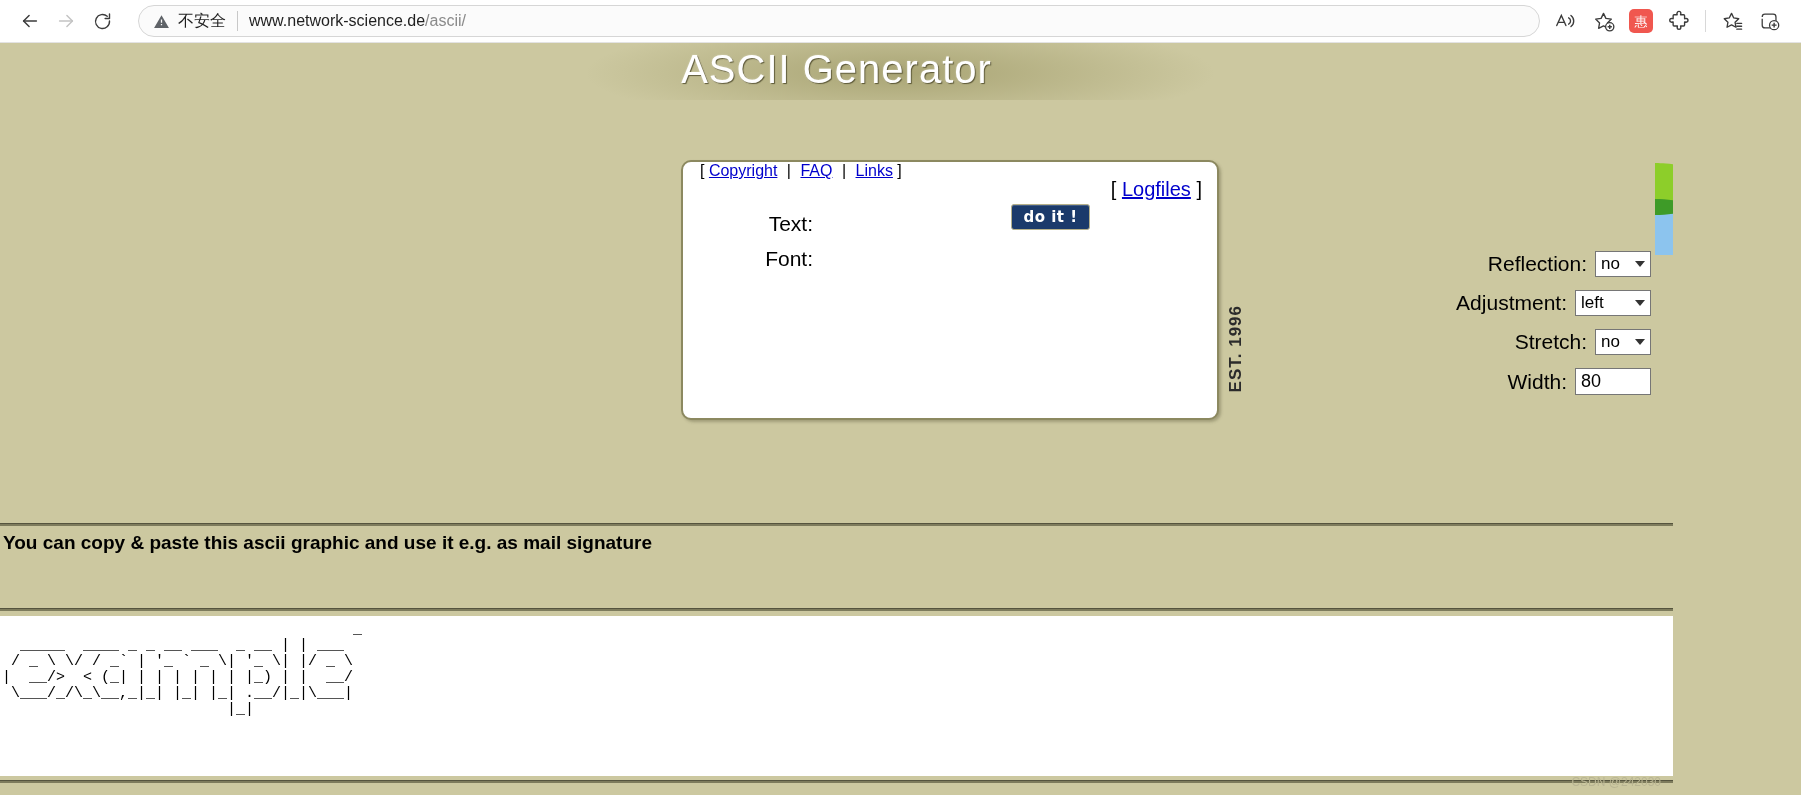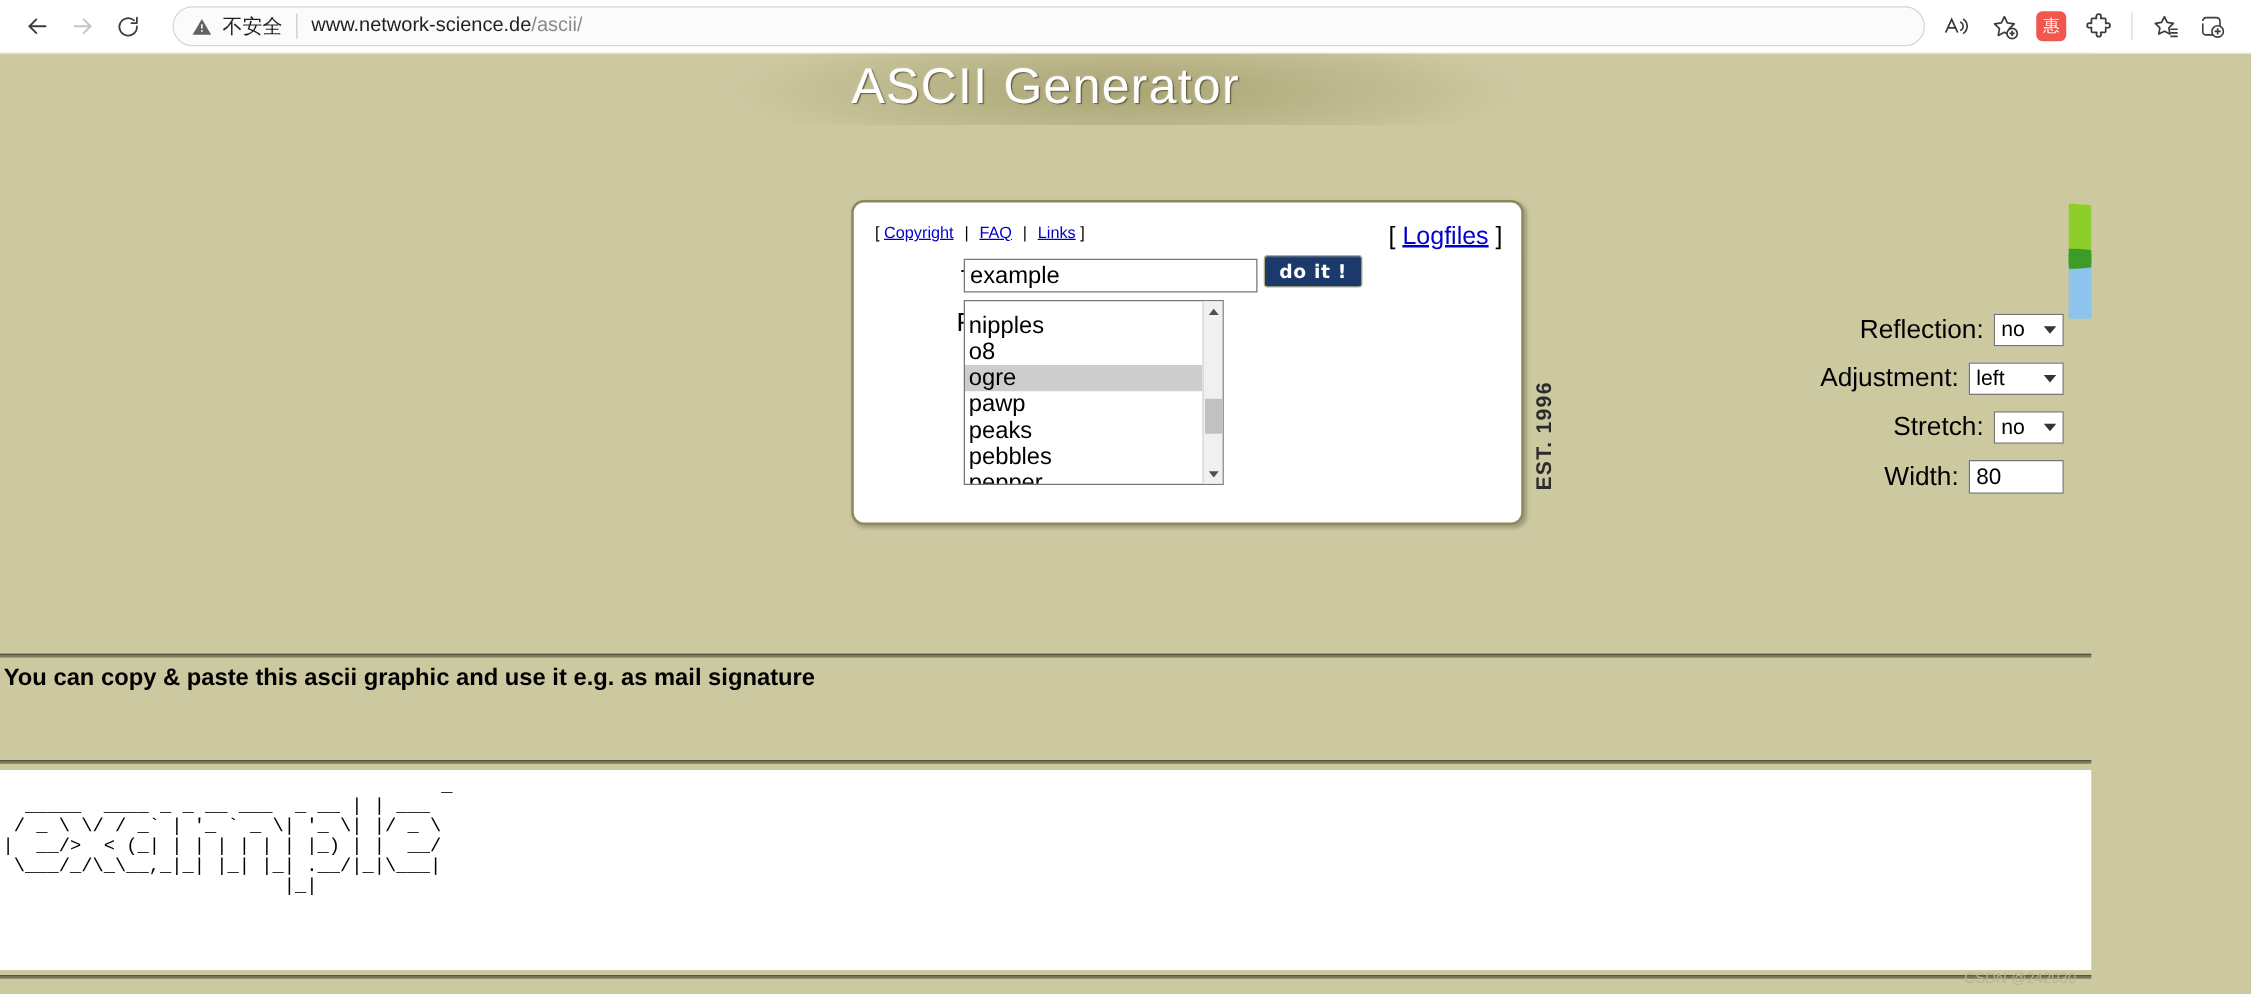--- a/index.html
+++ b/index.html
@@ -118,22 +118,22 @@
     top: 117px;
     width: 538px;
     height: 260px;
     background: #ffffff;
     border: 2px solid #8c8960;
     border-radius: 10px;
     box-shadow: 2px 2px 3px rgba(80,78,50,0.35);
   }
   #nav-links {
     position: absolute;
-    left: 17px; top: 16px;
-    font-size: 13px;
+    left: 17px; top: 0;
+    font-size: 16px;
     color: #000;
     white-space: nowrap;
   }
   #nav-links a, #logfiles-wrap a {
     color: #0000cc;
     text-decoration: underline;
   }
   #nav-links .sep { margin: 0 5px; }
   #logfiles-wrap {
     position: absolute;
@@ -471,48 +471,24 @@
       <span>]</span>
     </div>
 
     <div id="logfiles-wrap">
       <span>[</span>
       <a href="#">Logfiles</a>
       <span>]</span>
     </div>
 
     <div class="field-label" id="text-label">Text:</div>
-    <input id="text-input" type="text" value="example" style="">
     <div id="do-it-button">do it !</div>
 
     <div class="field-label" id="font-label">Font:</div>
 
-    <div id="font-listbox">
-      <div id="font-list-items">
-        <div id="font-list-scroll-strip">
-          <div class="font-item">&nbsp;</div>
-          <div class="font-item">nipples</div>
-          <div class="font-item">o8</div>
-          <div class="font-item selected">ogre</div>
-          <div class="font-item">pawp</div>
-          <div class="font-item">peaks</div>
-          <div class="font-item">pebbles</div>
-          <div class="font-item">pepper</div>
-        </div>
-      </div>
-      <div id="font-scrollbar">
-        <div class="sb-arrow up">
-            <i></i>
-          </div>
-        <div id="font-sb-thumb"></div>
-        <div class="sb-arrow down">
-            <i></i>
-          </div>
-      </div>
-    </div>
   </div>
 
   <div class="opt-row" id="opt-reflection">
     <span class="opt-label">Reflection:</span>
     <div class="opt-select" id="sel-reflection">
       <span class="val">no</span>
       <span class="chev"></span>
     </div>
   </div>
 

